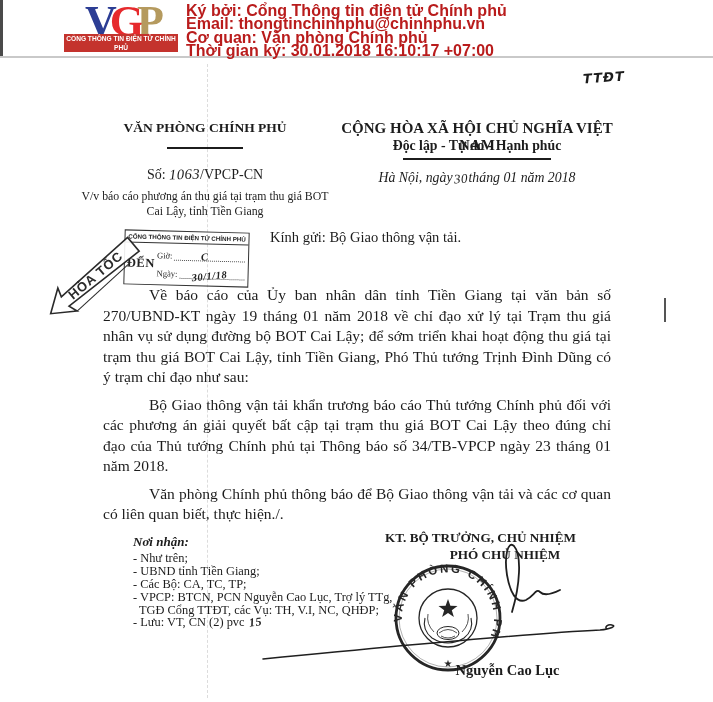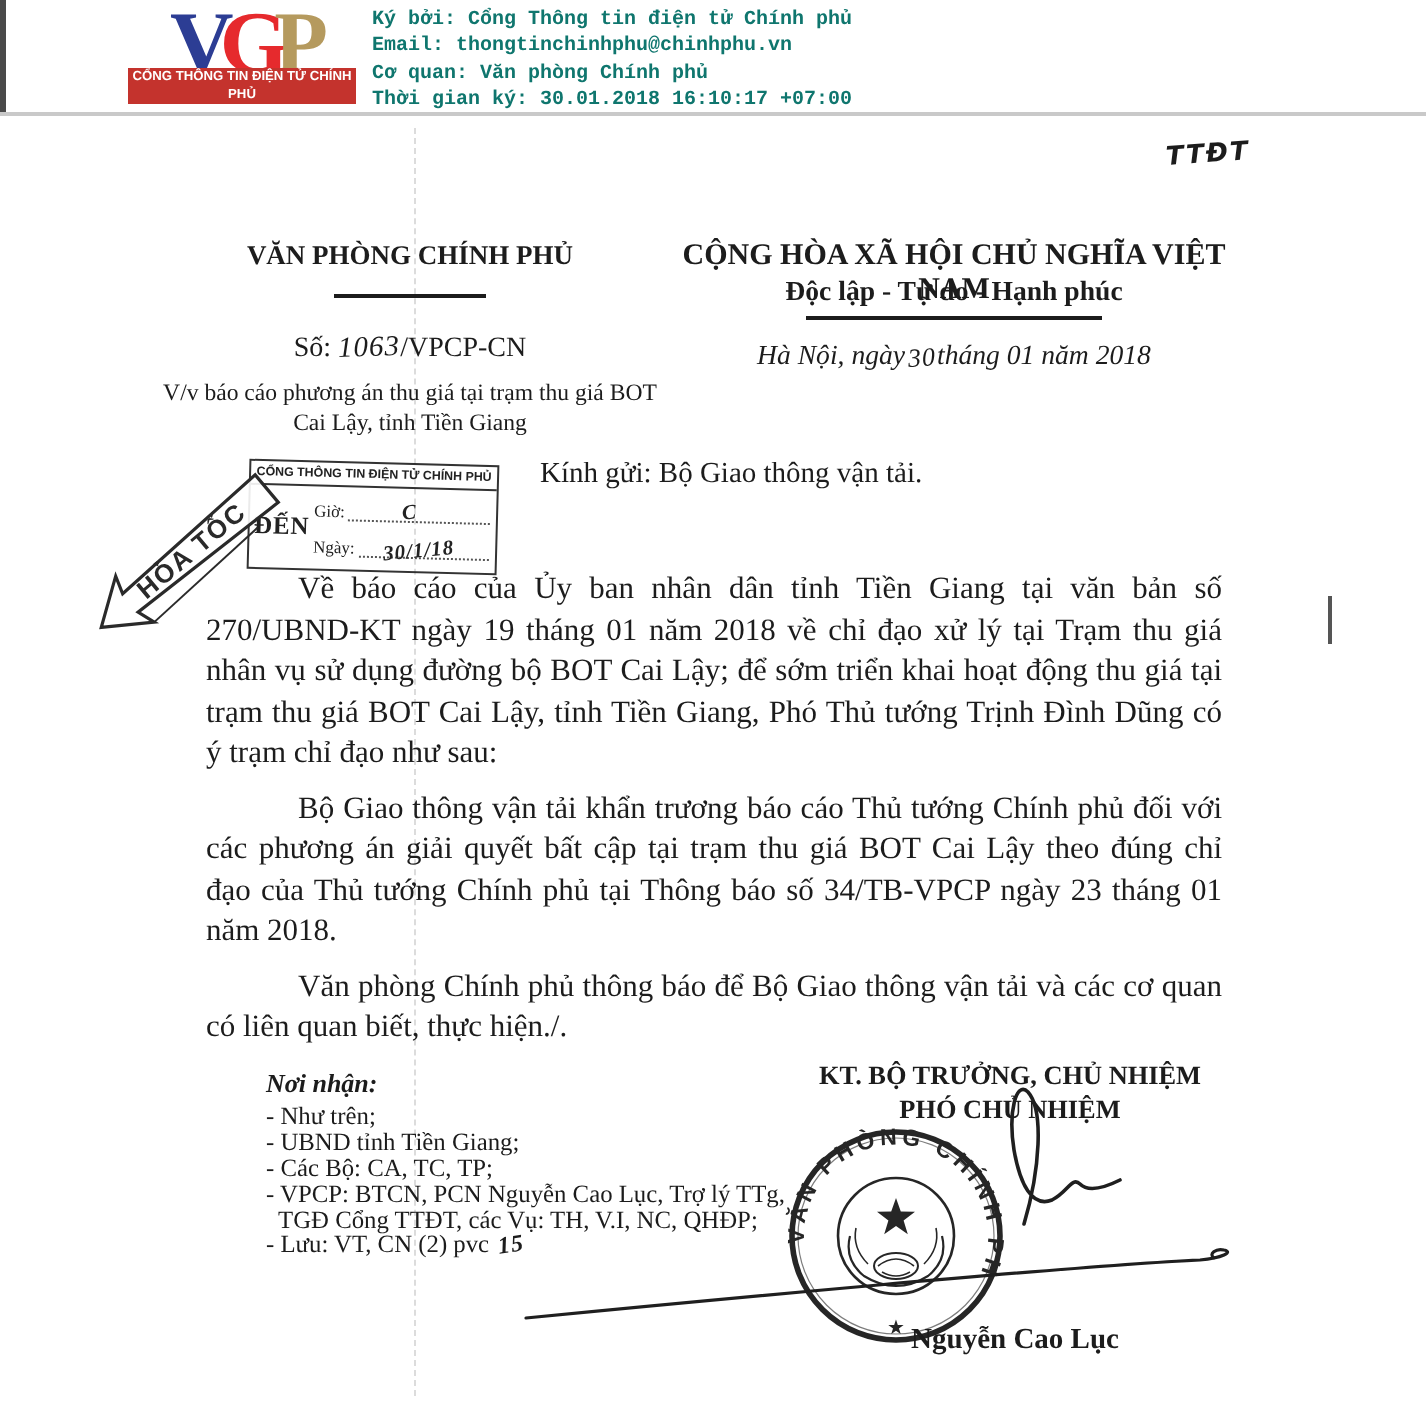--- a/index.html
+++ b/index.html
@@ -8,21 +8,21 @@
 
   
   .left-edge{position:absolute;left:0;top:0;width:3px;height:57px;background:#4a4a4a;}
   .strip-sep{position:absolute;left:0;top:56px;width:713px;height:2px;background:#c9c9c9;}
   .vgp-logo{position:absolute;left:64px;top:2px;width:114px;height:52px;text-align:center;}
   .vgp-letters{font-family:"Liberation Serif",serif;font-weight:bold;font-size:44px;line-height:40px;letter-spacing:-7px;}
   .lv{color:#2c3d94;} .lg{color:#e62a2d;} .lp{color:#b59a5e;}
   .vgp-banner{position:absolute;left:0;bottom:2px;width:114px;background:#c4332d;color:#fff;
       font-family:"Liberation Sans",sans-serif;font-weight:bold;font-size:6.6px;line-height:9px;letter-spacing:0;}
   .esign-info{position:absolute;left:186px;top:4px;width:330px;
-      font-family:Liberation Mono, monospace;font-weight:700;font-size:10px;line-height:13.4px;color:#0f766e;}
+      font-family:Liberation Sans, sans-serif;font-weight:700;font-size:16px;line-height:13.4px;color:#b91c1c;}
 
   .hand{font-style:italic;letter-spacing:.5px;}
   .ttdt{position:absolute;left:583px;top:70px;font-size:13px;font-weight:bold;transform:rotate(-4deg);
         font-family:"DejaVu Sans",sans-serif;letter-spacing:1px;}
 
   
   .col-l{position:absolute;left:75px;width:260px;text-align:center;}
   .col-r{position:absolute;left:337px;width:280px;text-align:center;}
   .issuer{top:120px;font-weight:bold;font-size:13.5px;}
   .issuer-line{position:absolute;left:167px;top:147px;width:76px;height:2px;background:#1c1c1c;}
@@ -55,21 +55,21 @@
   .bline{height:20.5px;line-height:20.5px;text-align:justify;text-align-last:justify;white-space:nowrap;overflow:visible;}
   .bline.first{padding-left:46px;}
   .bline.last{text-align-last:left;white-space:normal;}
 
   
   .noi-nhan{position:absolute;left:133px;top:536px;width:260px;font-size:12.4px;line-height:12.9px;}
   .noi-nhan .lbl{font-weight:bold;font-style:italic;font-size:13px;margin-bottom:3px;}
   .noi-nhan .cont{padding-left:6px;}
   .luu-hand{font-size:12px;display:inline-block;transform:rotate(-8deg);margin-left:4px;font-weight:bold;}
 
-  .sig-title{position:absolute;left:385px;top:530px;width:240px;text-align:center;font-weight:bold;font-size:13.2px;}
+  .sig-title{position:absolute;left:385px;top:530px;width:240px;text-align:left;font-weight:bold;font-size:13.2px;}
   .sig-sub{position:absolute;left:385px;top:547px;width:240px;text-align:center;font-weight:bold;font-size:13.2px;}
   .signer{position:absolute;left:415px;top:662px;width:185px;text-align:center;font-weight:bold;font-size:14.5px;}
 
   .seal{position:absolute;left:392px;top:562px;}
   .sig-scribble{position:absolute;left:380px;top:535px;}
   .sig-flourish{position:absolute;left:255px;top:618px;}
 
   
   .fold{position:absolute;left:207px;top:64px;width:0;height:634px;border-left:1px dashed rgba(40,40,40,.16);}
   .tick{position:absolute;left:664px;top:298px;width:1.5px;height:24px;background:#555;}

